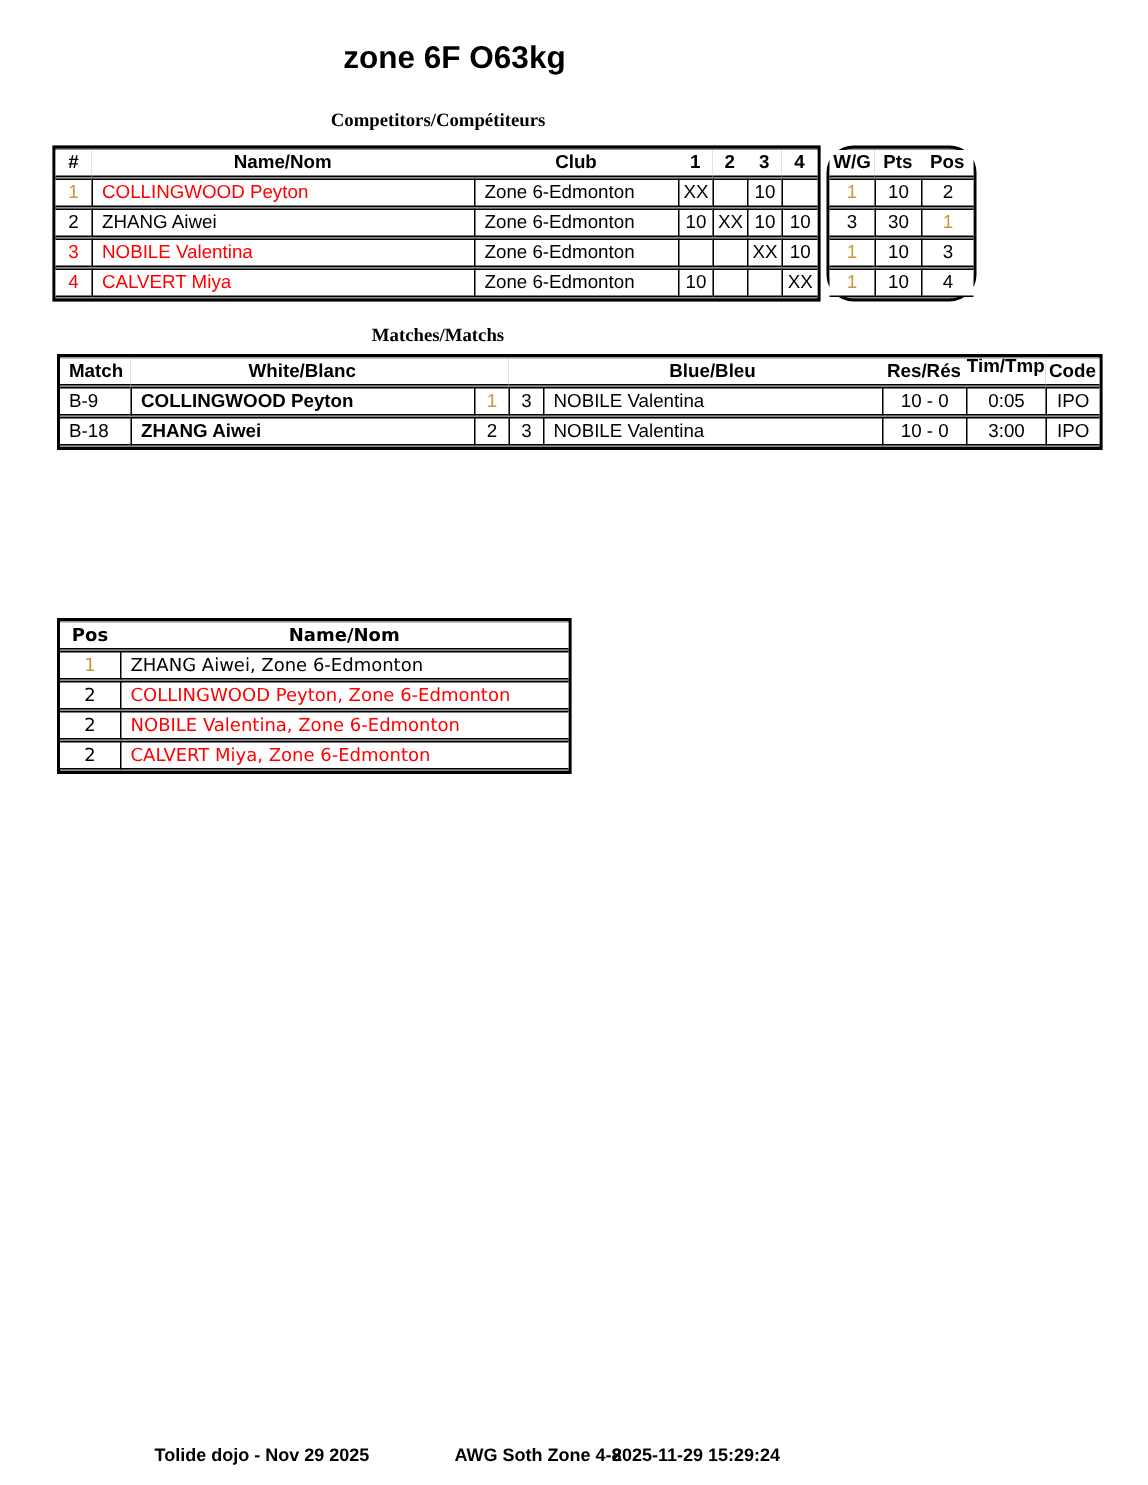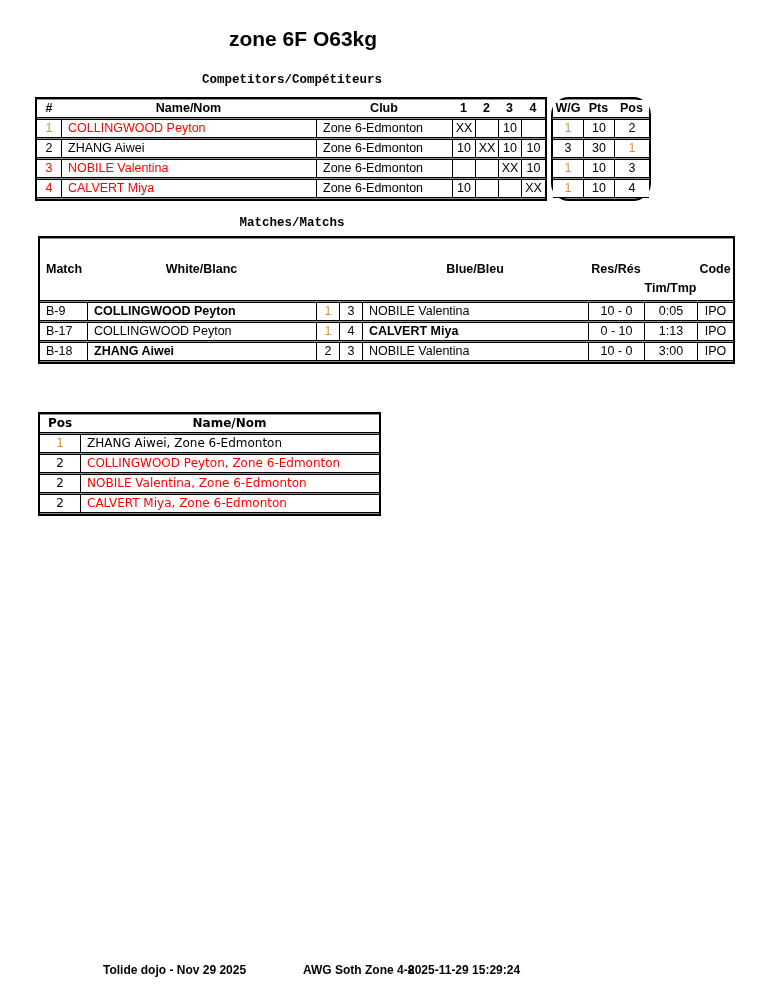--- a/index.html
+++ b/index.html
@@ -18,21 +18,21 @@
     overflow:hidden;
   }
   .main-title{
     position:absolute;top:27px;left:0;width:606px;
     text-align:center;
     font-size:21px;font-weight:bold;
     font-family:"Liberation Sans",sans-serif;
   }
   .sec-title{
     position:absolute;
-    font-family:Liberation Mono, monospace;
+    font-family:Liberation Serif, serif;
     font-size:12.5px;font-weight:bold;
     text-align:center;
   }
   #comp-title{top:73px;left:36px;width:512px;}
   #match-title{top:216px;left:36px;width:512px;}
   #res-title{top:394px;left:38px;width:343px;}
 
   table{
     border-collapse:separate;
     border-spacing:0 1px;
@@ -64,21 +64,21 @@
   .c-red{color:var(--red);}
   .c-gold{color:var(--gold);}
   .b{font-weight:bold;}
 
   #comp-wrap{position:absolute;top:97px;left:35px;display:flex;gap:4px;}
   #comp-table{width:512px;}
   #wg-table{width:100px;border-radius:18px;}
   #match-table{position:absolute;top:236px;left:38px;width:697px;}
   #res-table{position:absolute;top:412px;left:38px;width:343px;}
   #res-table td,#res-table th{font-family:"DejaVu Sans",sans-serif;font-size:12px;}
-  .raised{position:relative;top:-3px;display:inline-block;margin-top:44px;}
+  .raised{position:relative;top:-3px;display:inline-block;}
 
   .footer{
     position:absolute;top:963px;left:0;width:765px;
     font-size:12px;font-weight:bold;
   }
   .footer .venue{position:absolute;left:103px;top:0;}
   .footer .event{position:absolute;left:303px;top:0;}
   .footer .stamp{position:absolute;left:408px;top:0;}
 </style>
 </head>
@@ -214,30 +214,20 @@
       <td class="l">B-9</td>
       <td class="l b">COLLINGWOOD Peyton</td>
       <td class="c c-gold">1</td>
       <td class="c">3</td>
       <td class="l">NOBILE Valentina</td>
       <td class="c">10 - 0</td>
       <td class="c">0:05</td>
       <td class="c">IPO</td>
     </tr>
     <tr>
-      <td class="l">B-17</td>
-      <td class="l">COLLINGWOOD Peyton</td>
-      <td class="c c-gold">1</td>
-      <td class="c">4</td>
-      <td class="l b">CALVERT Miya</td>
-      <td class="c">0 - 10</td>
-      <td class="c">1:13</td>
-      <td class="c">IPO</td>
-    </tr>
-    <tr>
       <td class="l">B-18</td>
       <td class="l b">ZHANG Aiwei</td>
       <td class="c">2</td>
       <td class="c">3</td>
       <td class="l">NOBILE Valentina</td>
       <td class="c">10 - 0</td>
       <td class="c">3:00</td>
       <td class="c">IPO</td>
     </tr>
   </tbody>

